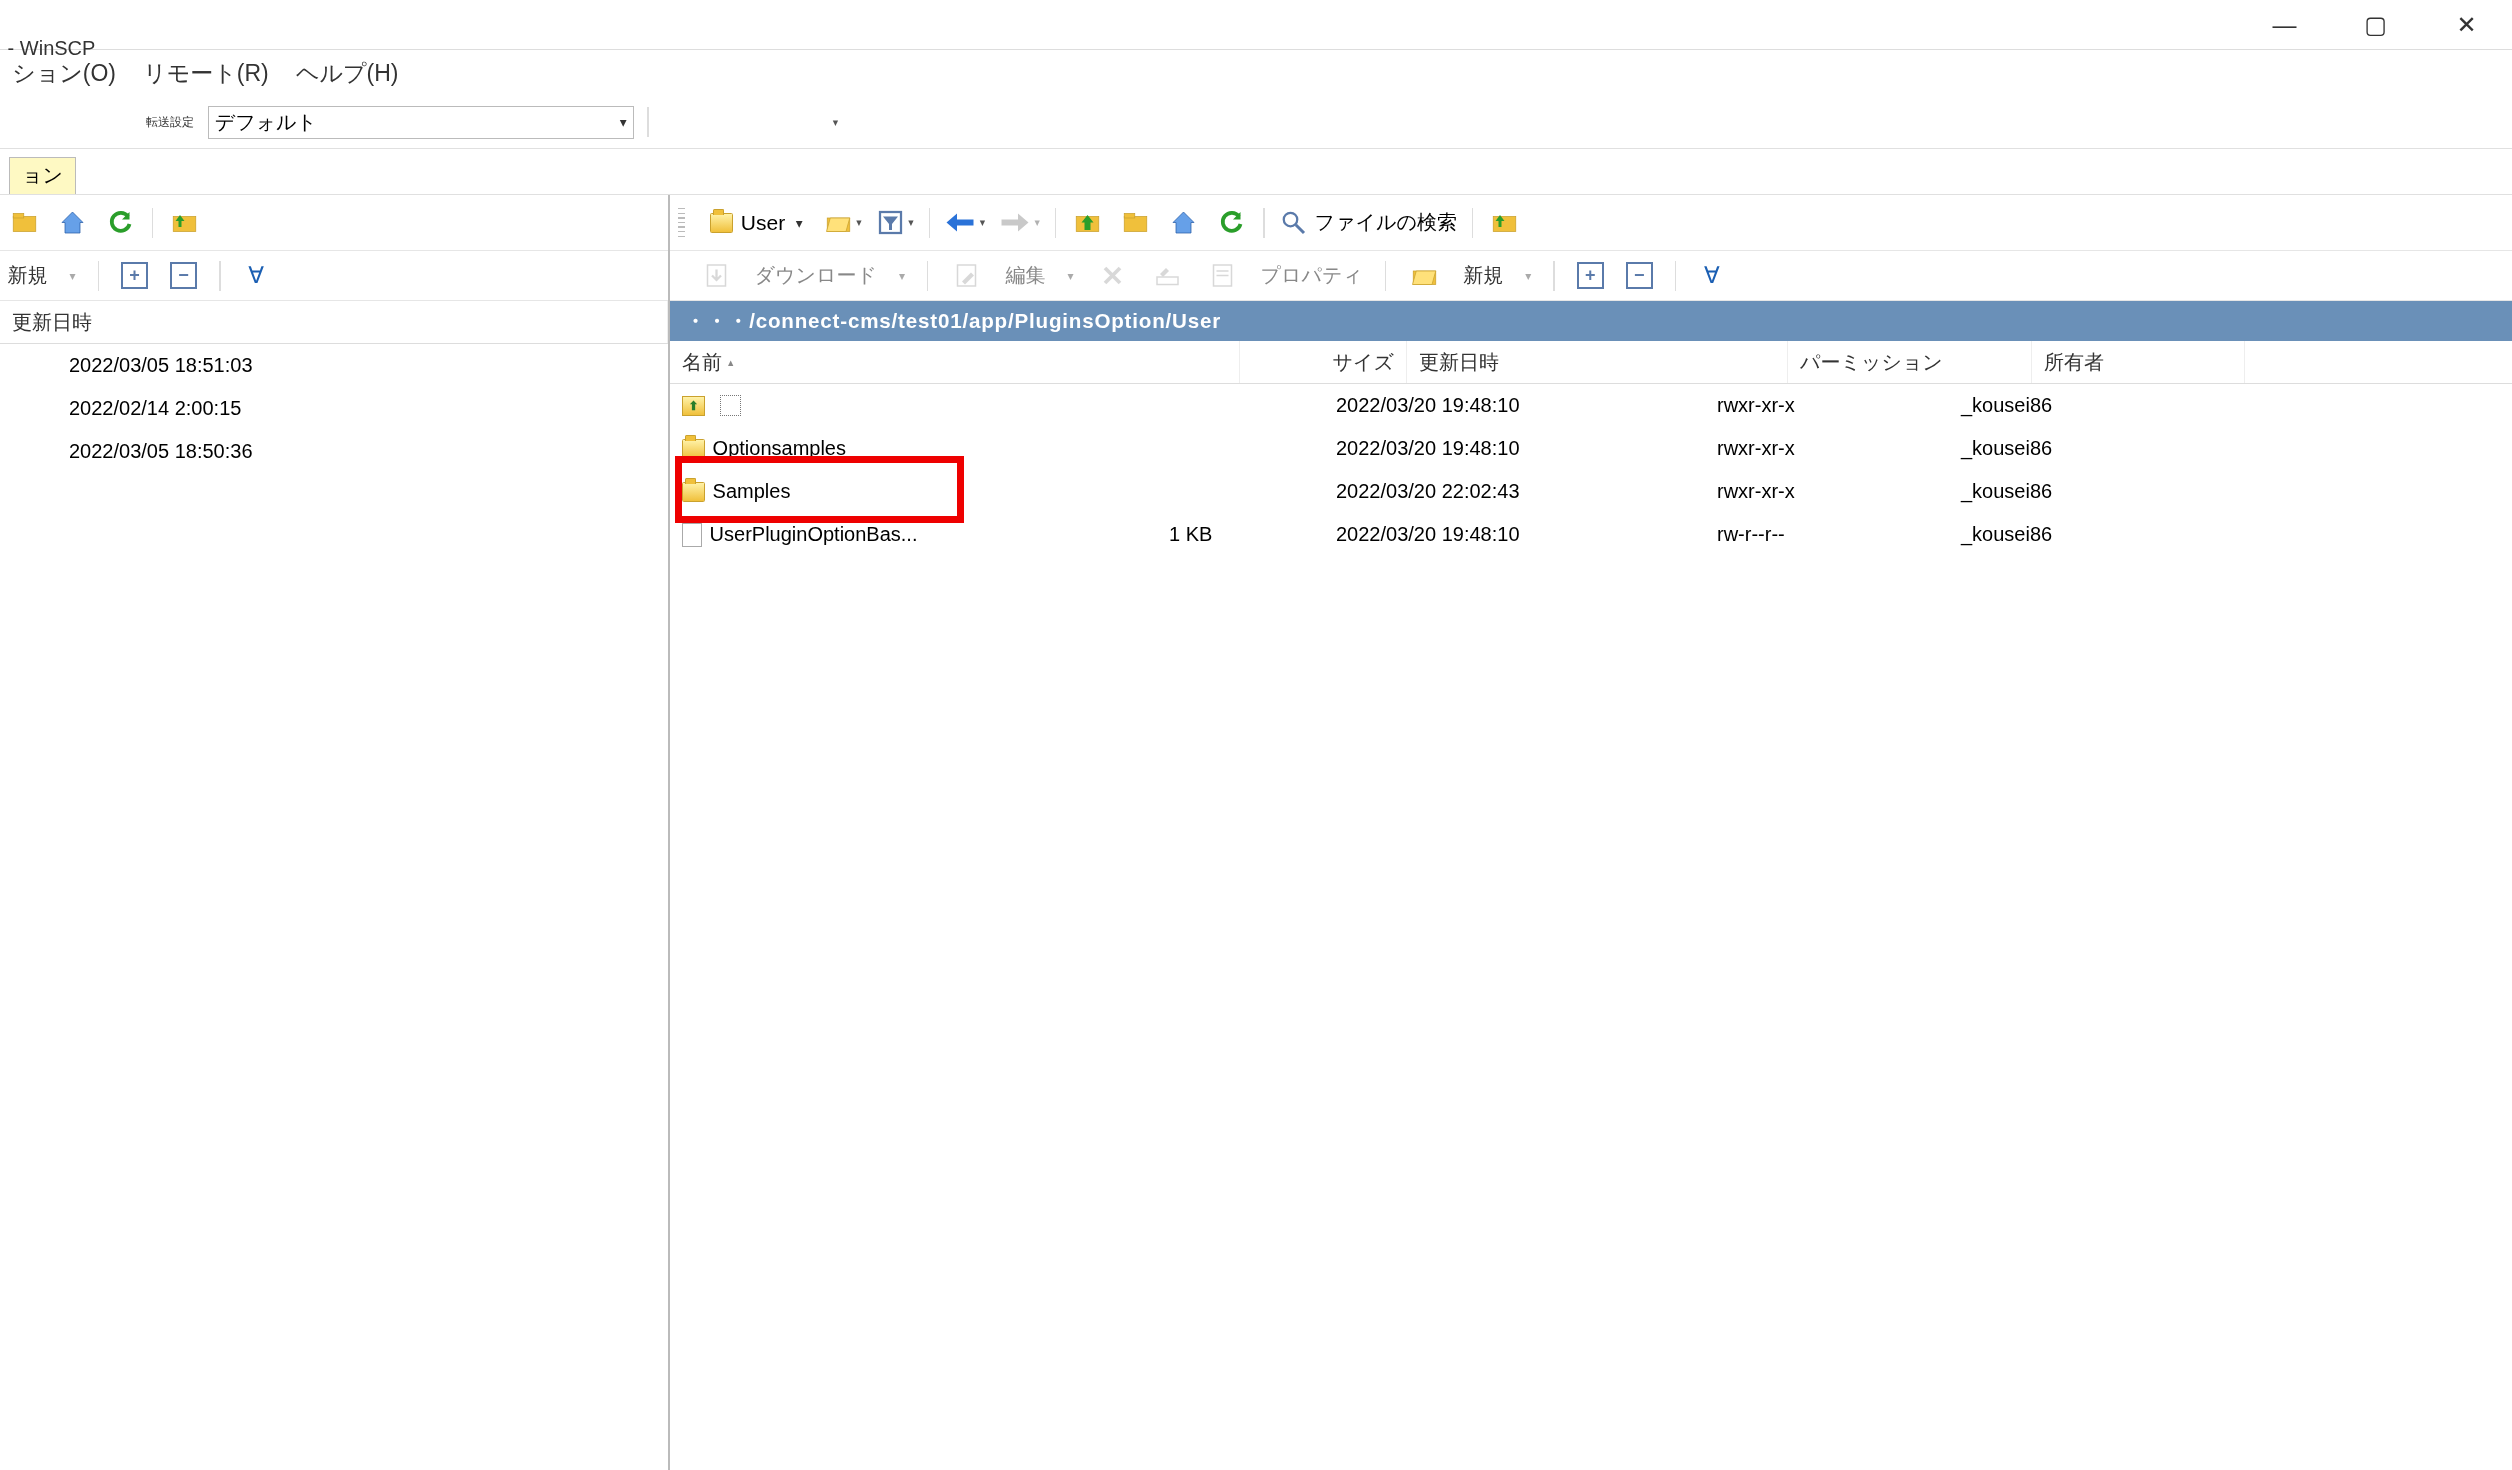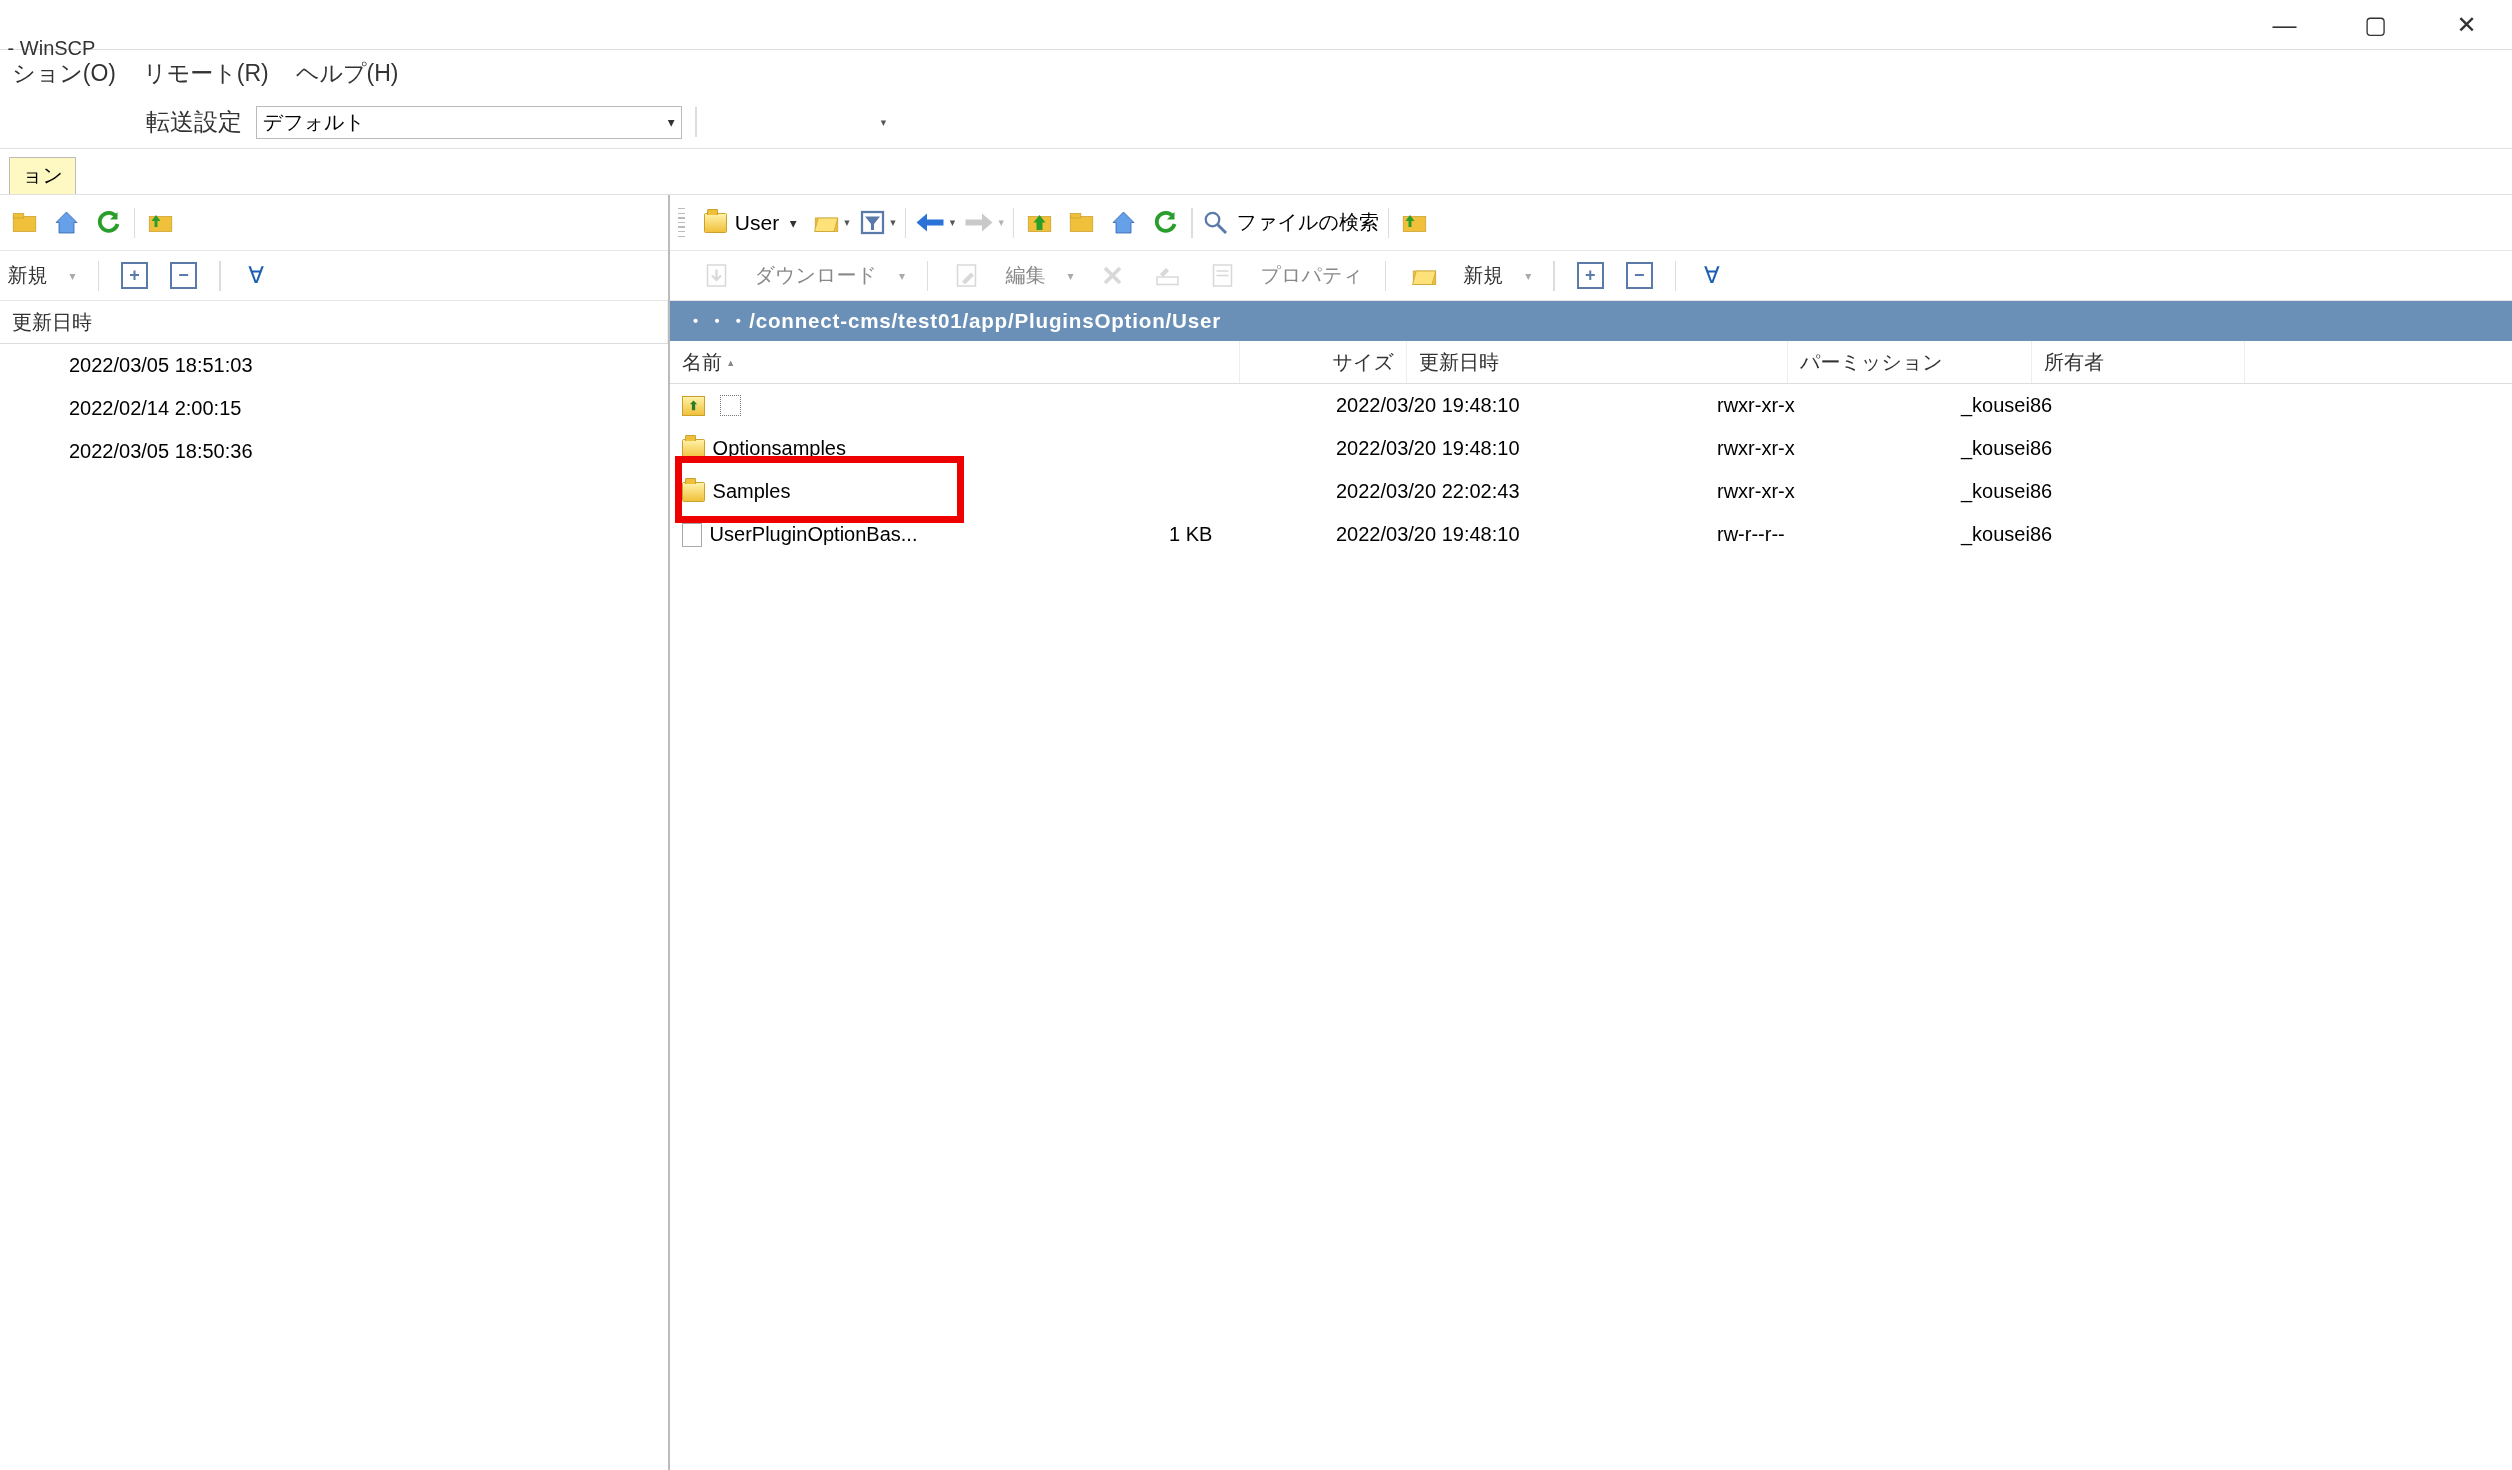--- a/index.html
+++ b/index.html
@@ -8,30 +8,30 @@
     .titlebar { display: flex; align-items: center; height: 50px; border-bottom: 0.8px solid #ddd; padding-left: 7.6px; }
     .titlebar-text { flex: 1; font-size: 20px; color: #333; margin-top: 48px; }
     .winbtns { display: flex; }
     .winbtn { width: 91px; height: 50px; display: flex; align-items: center; justify-content: center; font-size: 24px; color: #333; }
 
     .menubar { display: flex; align-items: center; height: 46px; padding: 0 7.6px; gap: 18px; font-size: 23px; color: #333; }
     .menubar-item { padding: 3px 4.6px; }
 
     .toolbar-row { display: flex; align-items: center; height: 53px; padding: 0 9px; gap: 13.7px; border-bottom: 0.8px solid #e0e0e0; }
     .toolbar-row.tight { height: 46px; }
-    .label-static { font-size: 24px; color: #333; margin-left: 137px; }
+    .label-static { font-size: 12px; color: #333; margin-left: 137px; }
     .dropdown-pill { display:flex; align-items:center; border:0.8px solid #bbb; padding:3px 6px; min-width:426px; height:33px; justify-content: space-between; font-size: 20px; }
     .dropdown-pill .arrow { font-size: 13.7px; color:#333; }
     .session-tab { border:0.8px solid #bbb; border-bottom:none; background:#fef9c3; font-size:20px; padding:4.6px 12px; }
 
     .two-panel { display:flex; height: calc(100% - 50px - 46px - 53px - 46px); }
     .panel-left { width: 670px; display:flex; flex-direction:column; border-right: 2.3px solid #bbb; }
     .panel-right { flex:1; display:flex; flex-direction:column; }
 
-    .panel-toolbar { display:flex; align-items:center; height:56px; padding:0 7.6px; gap:9px; border-bottom:0.8px solid #e6e6e6; }
+    .panel-toolbar { display:flex; align-items:center; height:56px; padding:0 7.6px; gap:15px; border-bottom:0.8px solid #e6e6e6; }
     .panel-toolbar .grip { width:7.6px; height:29px; background: repeating-linear-gradient(#bbb, #bbb 1.5px, transparent 1.5px, transparent 4.6px); margin-right:3px;}
     .icon-btn { width:33px; height:33px; display:flex; align-items:center; justify-content:center; }
     .icon-btn svg { width:27px; height:27px; }
     .divider-v { width:1.5px; height:30px; background:#ddd; }
 
     .folder-dropdown { display:flex; align-items:center; gap:7.6px; border:0.8px solid transparent; padding:1.5px 6px; font-size:21px; }
     .folder-dropdown .arrow { font-size:13.7px; color:#333; margin-left:3px;}
 
     .panel-toolbar2 { display:flex; align-items:center; height:50px; padding:0 7.6px; gap:22px; border-bottom:0.8px solid #e6e6e6; }
     .tb-label { font-size:20px; color:#888; }

